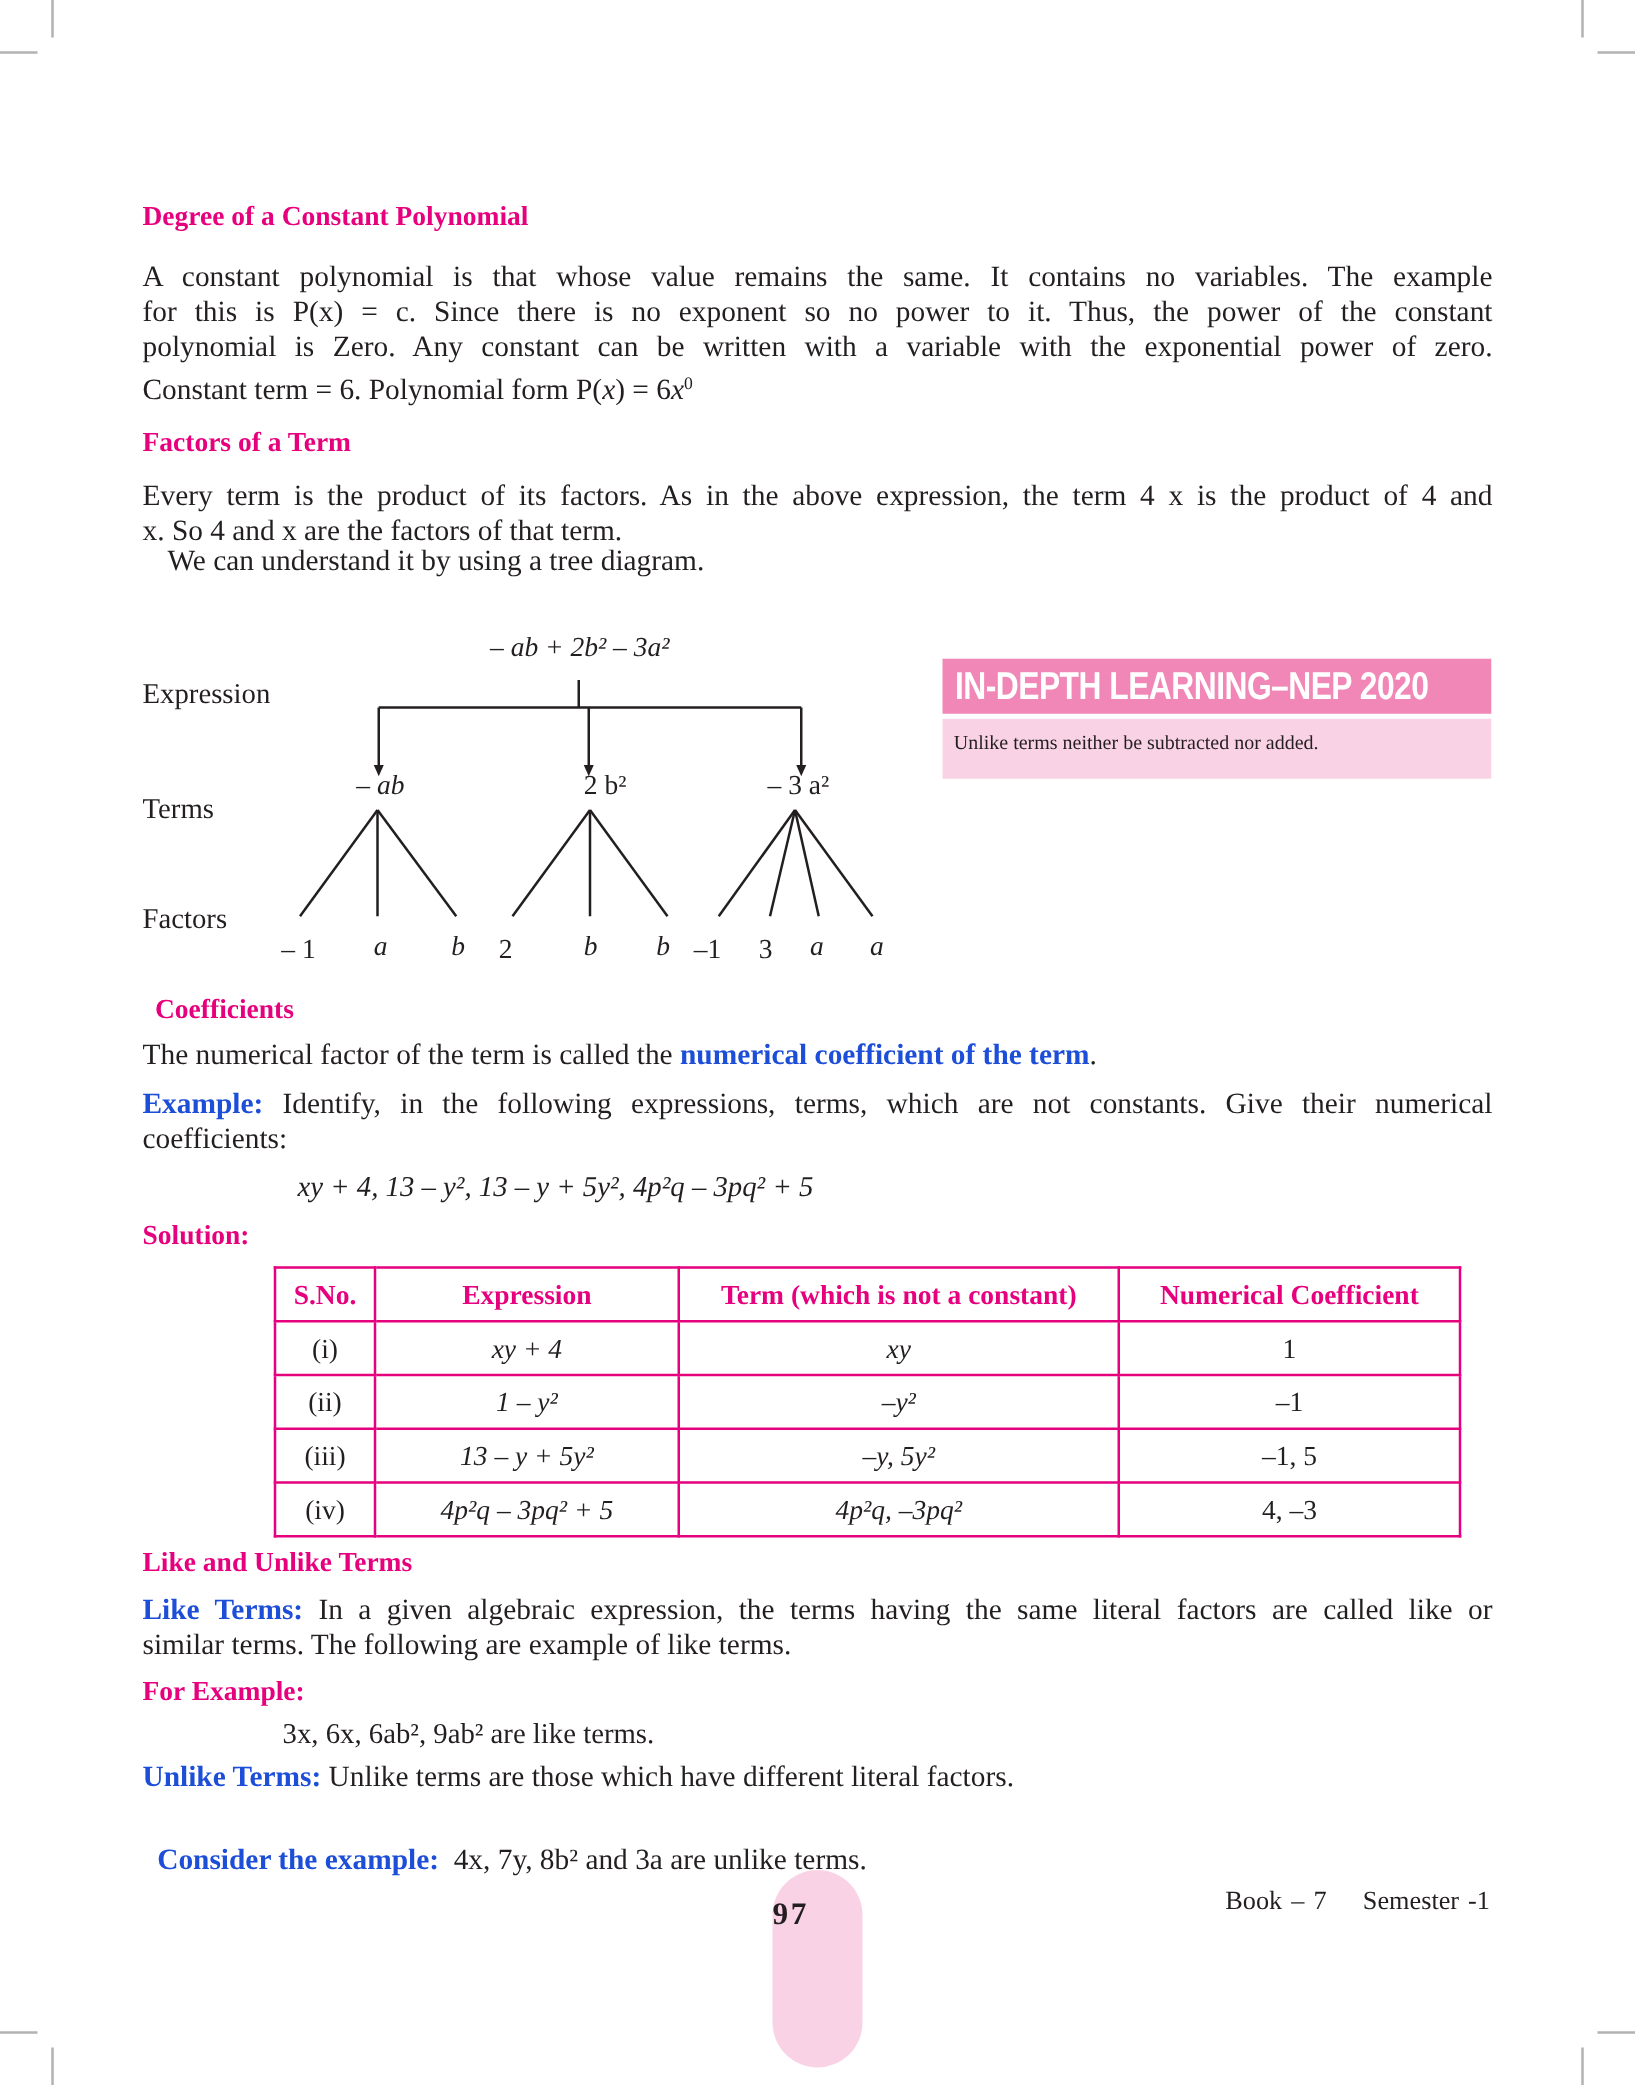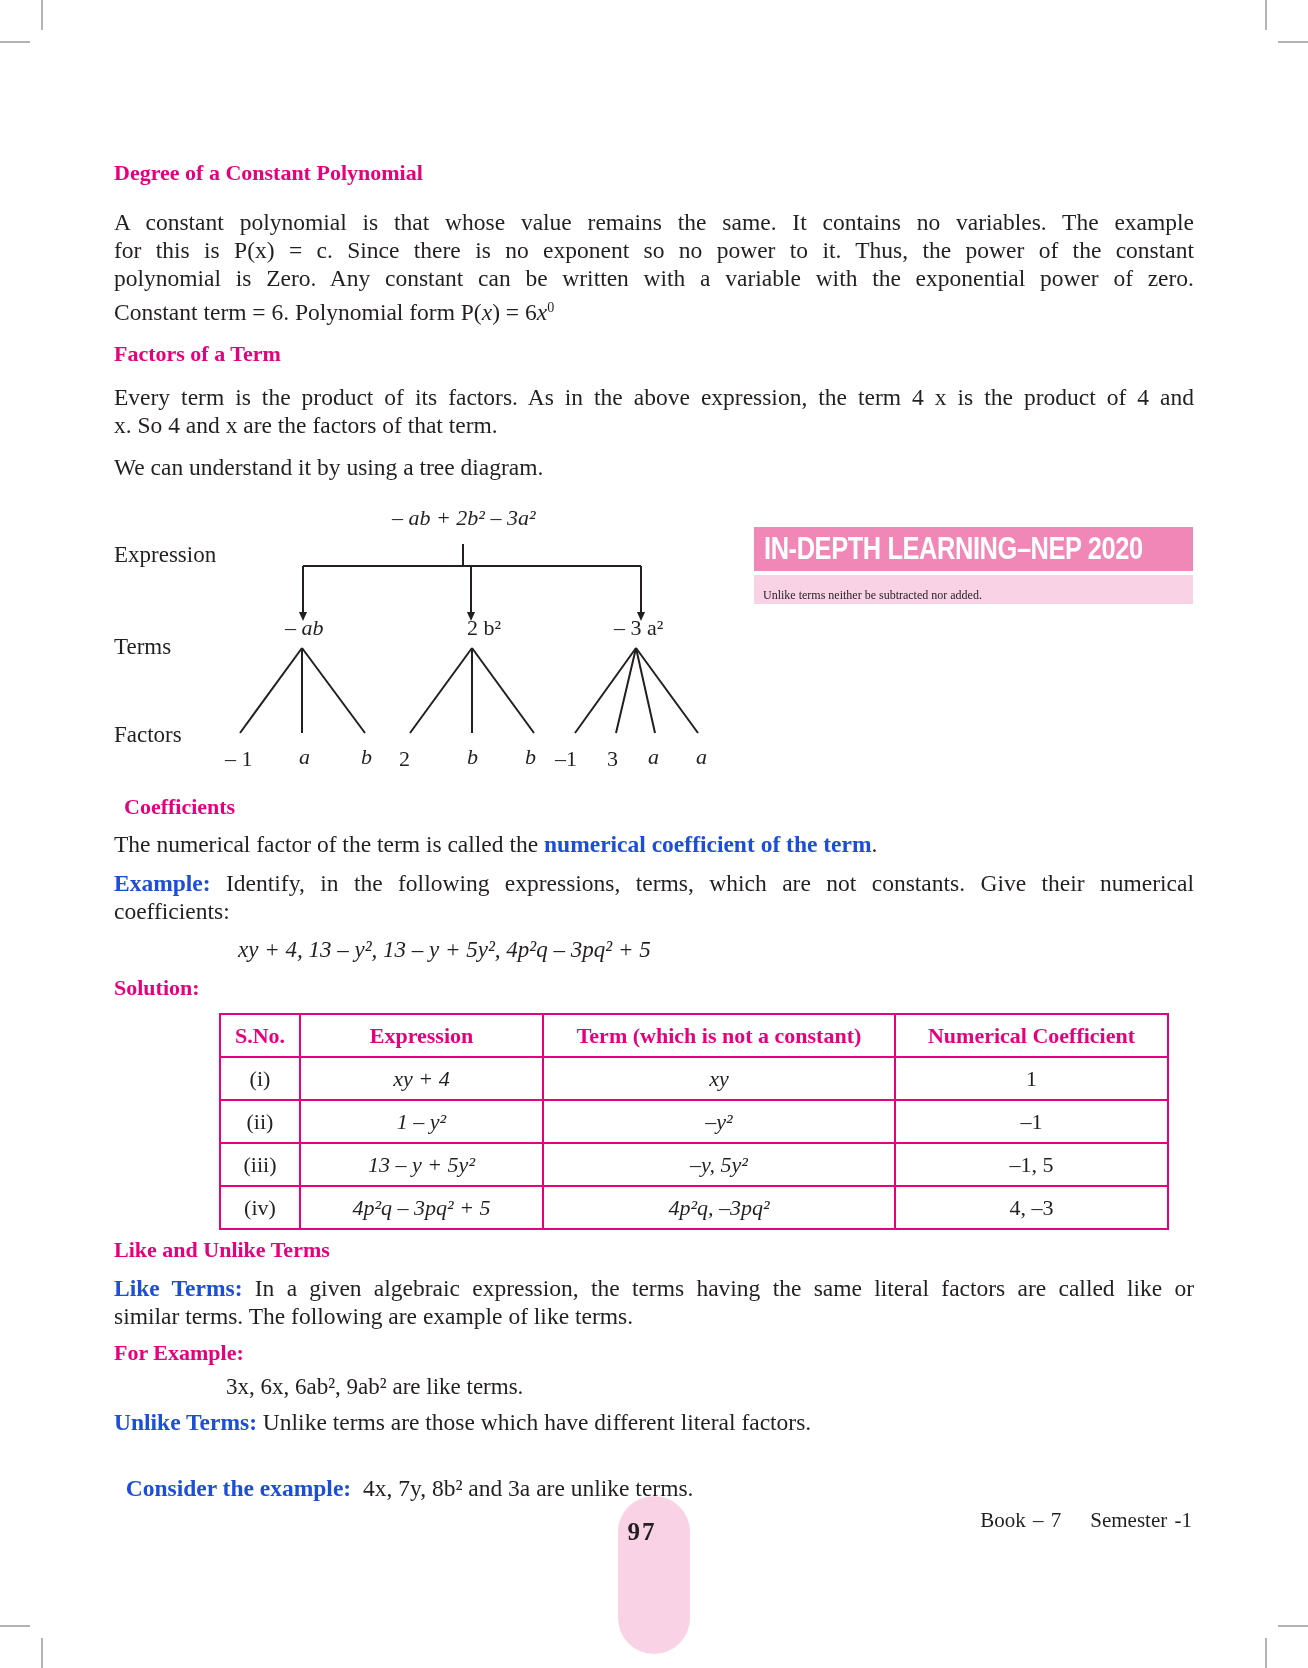--- a/index.html
+++ b/index.html
@@ -15,29 +15,29 @@
   i, .it { font-style:italic; }
   sup { font-size:0.6em; vertical-align:0.55em; line-height:0; }
   .lbl { position:absolute; font-size:23px; font-family:"Liberation Serif",serif; white-space:nowrap; }
   .tv { position:absolute; font-size:22px; font-family:"Liberation Serif",serif; white-space:nowrap; }
   
   .callout { position:absolute; left:754px; top:527px; width:439px; }
   .callout-head { background:#f187b6; color:#fff; height:44px; font-family:"Liberation Sans","DejaVu Sans",sans-serif;
                   font-weight:bold; font-size:31px; line-height:44px; padding-left:10px; letter-spacing:-0.5px; transform-origin:left;
                   white-space:nowrap; overflow:hidden; }
   .callout-head span { display:inline-block; transform:scaleX(0.82); transform-origin:left; }
-  .callout-body { margin-top:4px; background:#f9d3e5; height:29px; line-height:40px; padding-left:9px;
-                  font-size:12px; font-family:"Liberation Serif",serif; color:#231f20; white-space:nowrap; }
+  .callout-body { margin-top:4px; background:#f9d3e5; height:48px; line-height:40px; padding-left:9px;
+                  font-size:16px; font-family:"Liberation Serif",serif; color:#231f20; white-space:nowrap; }
   
   table.coef { position:absolute; left:173px; top:1013px; border-collapse:collapse; font-family:"Liberation Serif",serif;margin-left:46px; }
   table.coef td, table.coef th { border:2px solid #e6007e; text-align:center; font-size:22px; padding:0; }
   table.coef th { color:#e6007e; font-weight:bold; height:41px; }
   table.coef td { height:41px; }
   .pill { position:absolute; left:618px; top:1496px; width:72px; height:158px; background:#f9d3e5; border-radius:36px; }
-  .pill span { position:absolute; top:22px; left:0; width:48px; text-align:center; font-weight:bold; font-size:25px; font-family:"Liberation Serif",serif; color:#231f20; letter-spacing:2px; }
+  .pill span { position:absolute; top:22px; left:0; width:48px; font-weight:bold; font-size:25px; font-family:"Liberation Serif",serif; color:#231f20; letter-spacing:2px; }
   .footer { position:absolute; right:116px; top:1508px; font-size:21px; font-family:"Liberation Serif",serif; color:#231f20; white-space:nowrap; word-spacing:2px; }
 </style>
 </head>
 <body>
 
 <div class="crop" style="left:41px;top:0;width:2px;height:30px;"></div>
 <div class="crop" style="left:0;top:41px;width:30px;height:2px;"></div>
 <div class="crop" style="left:1265px;top:0;width:2px;height:30px;"></div>
 <div class="crop" style="left:1278px;top:41px;width:30px;height:2px;"></div>
 <div class="crop" style="left:0;top:1625px;width:30px;height:2px;"></div>
@@ -53,21 +53,21 @@
 </div>
 <div class="abs" style="left:114px;top:299px;font-size:23.5px;font-family:'Liberation Serif',serif;">
   <span>Constant term = 6. Polynomial form P(</span><i>x</i><span>) = 6</span><i>x</i><sup>0</sup>
 </div>
 
 <div class="h" style="left:114px;top:341px;">Factors of a Term</div>
 <div class="p" style="top:383px;">
   <span class="line just">Every term is the product of its factors. As in the above expression, the term 4 x is the product of 4 and</span>
   <span class="line">x. So 4 and x are the factors of that term.</span>
 </div>
-<div class="p" style="top:453px;">
+<div class="p" style="top:435px;margin-left:20px;">
   <span class="line">We can understand it by using a tree diagram.</span>
 </div>
 
 <div>
   <div class="lbl" style="left:114px;top:542px;">Expression</div>
   <div class="lbl" style="left:114px;top:634px;">Terms</div>
   <div class="lbl" style="left:114px;top:722px;">Factors</div>
 
   <div class="tv it" style="left:392px;top:505px;">– ab + 2b² – 3a²</div>
 

